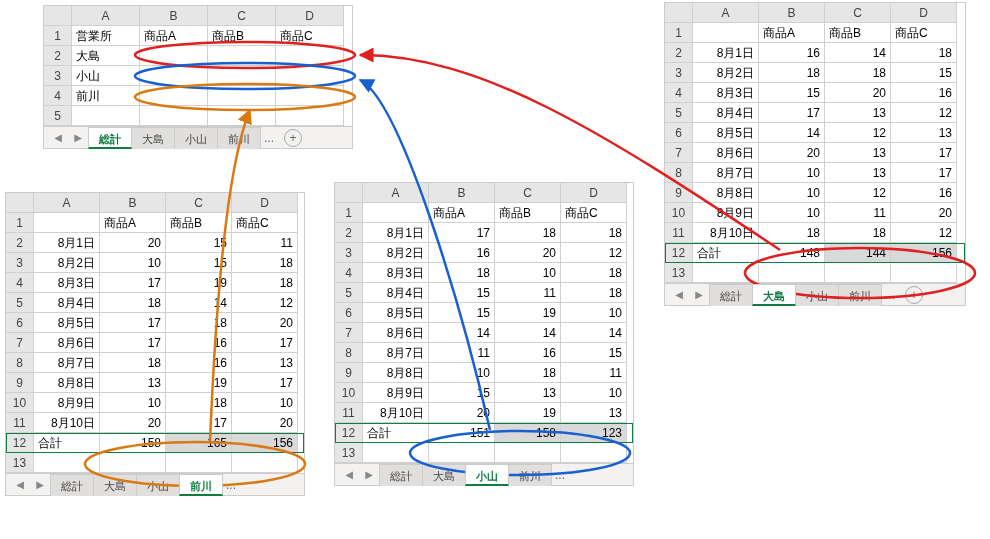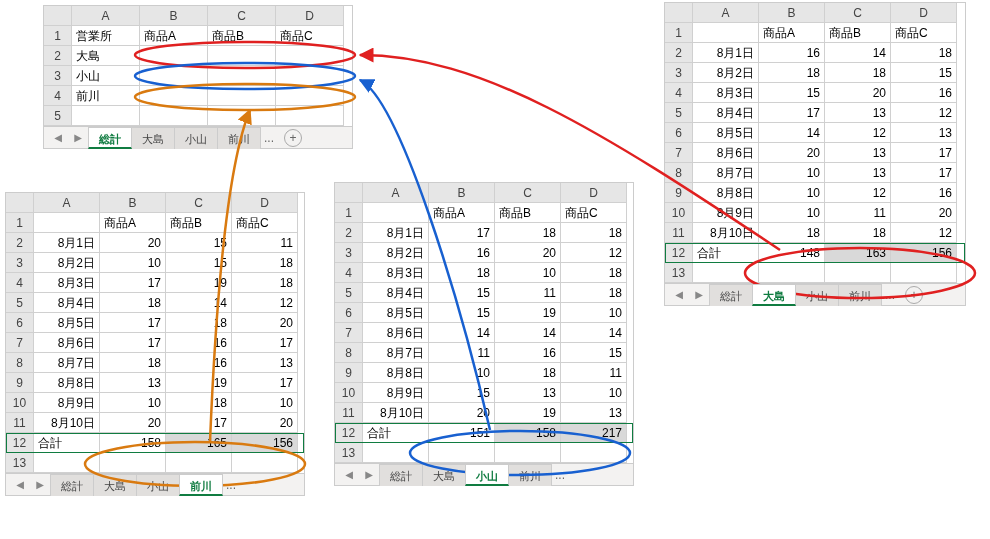--- a/index.html
+++ b/index.html
@@ -254,21 +254,21 @@
       <div class="cell rowhead">11</div>
       <div class="cell right" style="width:66px">8月10日</div>
       <div class="cell right" style="width:66px">18</div>
       <div class="cell right" style="width:66px">18</div>
       <div class="cell right" style="width:66px">12</div>
     </div>
   <div class="row selected-range sel-border">
       <div class="cell rowhead">12</div>
       <div class="cell left" style="width:66px">合計</div>
       <div class="cell right num first" style="width:66px">148</div>
-      <div class="cell right num" style="width:66px">163</div>
+      <div class="cell right num" style="width:66px">144</div>
       <div class="cell right num" style="width:66px">156</div>
     </div>
   <div class="row">
       <div class="cell rowhead">13</div>
       <div class="cell" style="width:66px"></div>
       <div class="cell" style="width:66px"></div>
       <div class="cell" style="width:66px"></div>
       <div class="cell" style="width:66px"></div>
     </div>
   <div class="tabs">
@@ -476,21 +476,21 @@
       <div class="cell right" style="width:66px">8月10日</div>
       <div class="cell right" style="width:66px">20</div>
       <div class="cell right" style="width:66px">19</div>
       <div class="cell right" style="width:66px">13</div>
     </div>
   <div class="row selected-range sel-border">
       <div class="cell rowhead">12</div>
       <div class="cell left" style="width:66px">合計</div>
       <div class="cell right num first" style="width:66px">151</div>
       <div class="cell right num" style="width:66px">158</div>
-      <div class="cell right num" style="width:66px">217</div>
+      <div class="cell right num" style="width:66px">123</div>
     </div>
   <div class="row">
       <div class="cell rowhead">13</div>
       <div class="cell" style="width:66px"></div>
       <div class="cell" style="width:66px"></div>
       <div class="cell" style="width:66px"></div>
       <div class="cell" style="width:66px"></div>
     </div>
   <div class="tabs">
     <div class="navbtn">◀</div>

